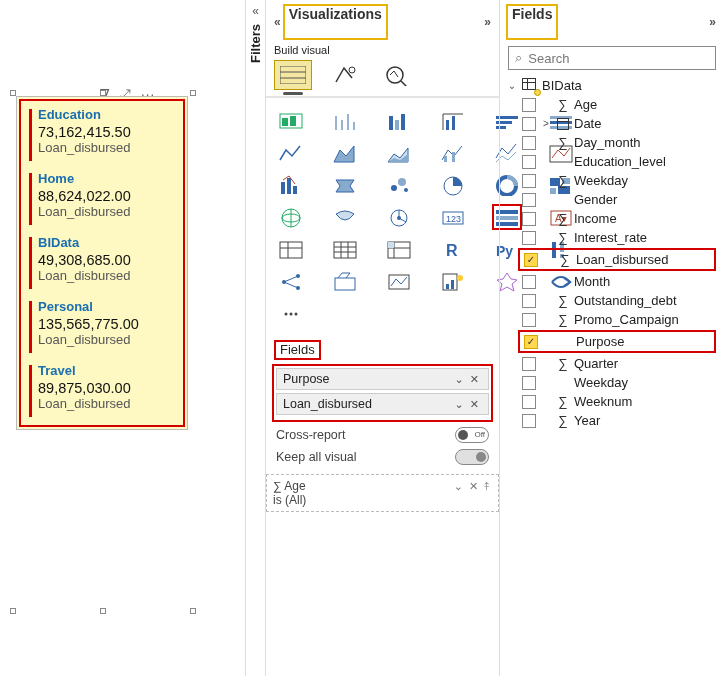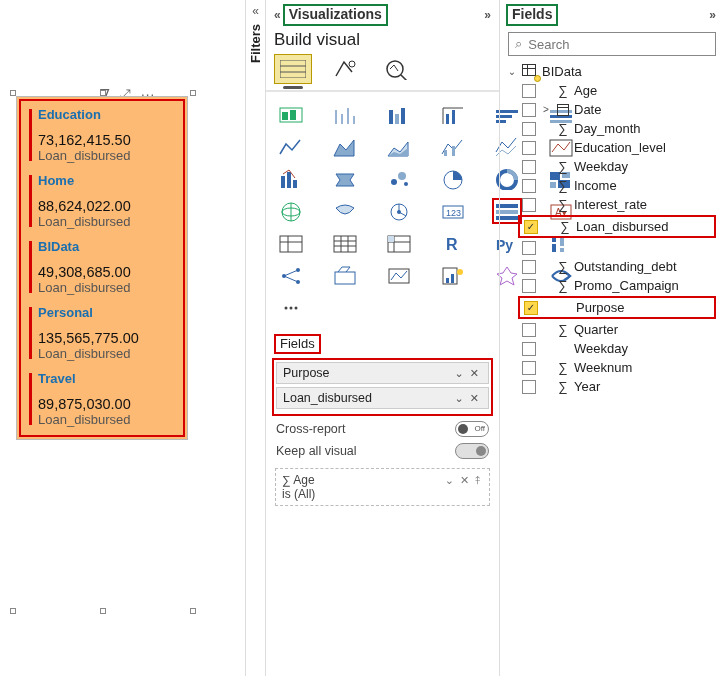--- a/index.html
+++ b/index.html
@@ -7,23 +7,23 @@
   .canvas { width: 245px; position: relative; padding:8px;}
   .right-panels { flex:1; display:flex; }
   .panel { border-left: 1px solid #ddd; display:flex; flex-direction:column; }
   .viz-panel { width: 234px; }
   .fields-panel { flex:1; }
   .filters-strip { width:20px; border-left:1px solid #ddd; text-align:center; padding-top:4px;}
   .filters-strip .chev { font-size:12px; color:#555;}
   .filters-strip .label { writing-mode: vertical-rl; transform: rotate(180deg); font-size:13px; font-weight:600; margin:6px auto 0; color:#222;}
   .panel-header { display:flex; align-items:center; padding:4px 6px 2px 6px; font-weight:600; font-size:14px;}
   .panel-header .title { flex:1; }
-  .panel-header .title span.hl { border:2px solid #15803d; padding:0 4px 2px 4px; display:inline-block;}
+  .panel-header .title span.hl { border:2px solid #eab308; padding:0 4px 16px 4px; display:inline-block;}
   .panel-header .chev { color:#555; font-size:12px; padding:0 2px;}
-  .section-label { font-size:17px; padding:2px 8px; color:#222;}
+  .section-label { font-size:11px; padding:2px 8px; color:#222;}
   .build-row { display:flex; gap:14px; padding:2px 8px 6px 8px; border-bottom:2px solid #e4e4e4; align-items:center;}
   .build-icon { width:38px; height:30px; display:flex; align-items:center; justify-content:center; }
   .build-icon.sel { background:#f3e7a2; border:1px solid #b89a00; position:relative;}
   .build-icon.sel::after{content:"";position:absolute;bottom:-6px;left:8px;right:8px;height:3px;background:#555;border-radius:2px;}
   .viz-grid { display:grid; grid-template-columns: repeat(6, 30px); gap:6px 24px; padding:10px 8px 6px 10px;}
   .viz-grid .vicon { width:30px; height:26px; display:flex; align-items:center; justify-content:center; }
   .viz-grid .vicon.hlred { border:2px solid #d40000; }
   .subhead { padding:8px 8px 2px 8px; font-size:13px; color:#222;}
   .subhead span.hl { border:2px solid #d40000; padding:0 4px 1px 4px; display:inline-block;}
   .wells { padding:4px 8px 2px 8px;}
@@ -32,21 +32,21 @@
   .well .wname { flex:1; color:#222;}
   .well .wact { color:#555; padding:0 3px; font-size:11px;}
   .drill { padding:6px 10px 4px 10px; font-weight:600; font-size:13px;}
   .drill-row { display:flex; align-items:center; padding:3px 10px; font-size:12.5px;}
   .drill-row .lbl { flex:1; color:#444;}
   .toggle { width:34px; height:16px; border:1px solid #888; border-radius:8px; position:relative; background:#fff;}
   .toggle.off::before{content:"";position:absolute;width:10px;height:10px;border-radius:50%;background:#555;top:2px;left:2px;}
   .toggle.offtext::after{content:attr(data-txt);position:absolute;font-size:8px;top:2px;right:3px;color:#555;}
   .toggle.on { background:#e0e0e0;}
   .toggle.on::before{content:"";position:absolute;width:10px;height:10px;border-radius:50%;background:#888;top:2px;right:2px;}
-  .drillbox { margin:6px 9px; border:1px dashed #bbb; padding:4px 6px; font-size:12px; color:#444;}
+  .drillbox { margin:6px 0; border:1px dashed #bbb; padding:4px 6px; font-size:12px; color:#444;}
   .drillbox .top { display:flex; align-items:center;}
   .drillbox .top .n { flex:1;}
   .drillbox .top .a { color:#777; padding:0 3px; font-size:11px;}
   .search-box { margin:4px 8px 6px 8px; border:1px solid #888; display:flex; align-items:center; padding:3px 6px; font-size:13px; color:#777;}
   .search-box .sicon { margin-right:6px;}
   .tree { padding:0 6px 4px 4px; font-size:13px;}
   .tree-row { display:flex; align-items:center; padding:2px 2px; gap:4px;}
   .tree-row.table { font-size:13px;}
   .tree-row.field { padding-left:18px; }
   .tree-row .exp { width:12px; text-align:center; color:#555; font-size:10px;}
@@ -54,25 +54,25 @@
   .tree-row .cb.checked { background:#ffd84d; border-color:#d4a800;}
   .tree-row .cb.checked::after{content:"✓"; color:#333; font-size:10px;}
   .tree-row .sigma { font-size:13px; color:#333; width:14px; text-align:center;}
   .tree-row .fname { flex:1; color:#222;}
   .tree-row.hlred { border:2px solid #d40000; margin:1px 2px 1px 14px; padding-left:4px;}
   .tbl-icon { display:inline-block; width:14px; height:12px; border:1px solid #333; position:relative; margin-right:2px;}
   .tbl-icon::before{content:"";position:absolute;top:3px;left:0;right:0;height:1px;background:#333;}
   .tbl-icon::after{content:"";position:absolute;top:0;bottom:0;left:4px;width:1px;background:#333;}
   .tbl-yellow{position:absolute;width:7px;height:7px;background:#ffd84d;border-radius:50%;right:-3px;bottom:-3px;border:1px solid #b89a00;}
   
-  .card-visual { position:absolute; top:96px; left:16px; width:172px; border:1px solid #bbb; background:#fdba74;}
+  .card-visual { position:absolute; top:96px; left:16px; width:172px; border:1px solid #bbb; background:#fef9c3;}
   .card-visual .hlred-wrap{ border:2px solid #d40000; margin:2px; padding:2px 2px 2px 6px;}
   .card-item { padding:4px 2px 6px 2px; }
   .card-item .cat { color:#1a6fb0; font-size:13px; font-weight:600; }
-  .card-item .val { color:#111; font-size:14.5px; margin-top:10px;}
+  .card-item .val { color:#111; font-size:14.5px; margin-top:2px;}
   .card-item .met { color:#555; font-size:13px;}
   .card-item::before{content:"";display:block;width:3px;height:52px;background:#d40000;float:left;margin-right:6px;margin-top:2px;}
   .card-item::after{content:"";display:block;clear:both;}
   .card-handles { position:absolute; top:84px; left:10px; width:186px; height:530px; pointer-events:none;}
   .handle { position:absolute; width:6px; height:6px; border:1px solid #888; background:#fff;}
   .card-toolbar { position:absolute; top:86px; left:100px; display:flex; gap:10px; color:#666; font-size:14px;}
   svg { display:block; }
   .date-icon{display:inline-block;width:12px;height:12px;border:1px solid #333;position:relative;margin:0 1px;}
   .date-icon::before{content:"";position:absolute;top:2px;left:0;right:0;height:1px;background:#333;}
 </style>
@@ -482,39 +482,46 @@
           </div>
           <div class="tree-row field">
             <span class="cb"></span>
             <span class="exp"></span>
             <span class="sigma">∑</span>
             <span class="fname">Weekday</span>
           </div>
           <div class="tree-row field">
             <span class="cb"></span>
             <span class="exp"></span>
+            <span class="sigma"></span>
+            <span class="fname">Gender</span>
+          </div>
+          <div class="tree-row field">
+            <span class="cb"></span>
+            <span class="exp"></span>
             <span class="sigma">∑</span>
             <span class="fname">Income</span>
           </div>
           <div class="tree-row field">
             <span class="cb"></span>
             <span class="exp"></span>
             <span class="sigma">∑</span>
             <span class="fname">Interest_rate</span>
           </div>
           <div class="tree-row field hlred">
             <span class="cb checked"></span>
             <span class="exp"></span>
             <span class="sigma">∑</span>
             <span class="fname">Loan_disbursed</span>
           </div>
           <div class="tree-row field">
             <span class="cb"></span>
             <span class="exp"></span>
             <span class="sigma"></span>
+            <span class="fname">Month</span>
           </div>
           <div class="tree-row field">
             <span class="cb"></span>
             <span class="exp"></span>
             <span class="sigma">∑</span>
             <span class="fname">Outstanding_debt</span>
           </div>
           <div class="tree-row field">
             <span class="cb"></span>
             <span class="exp"></span>

